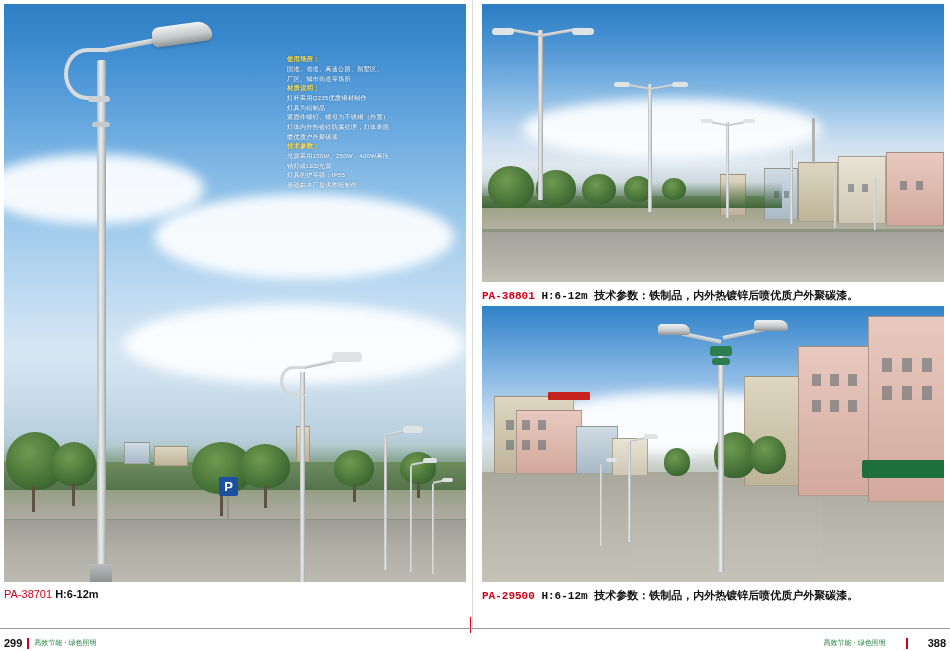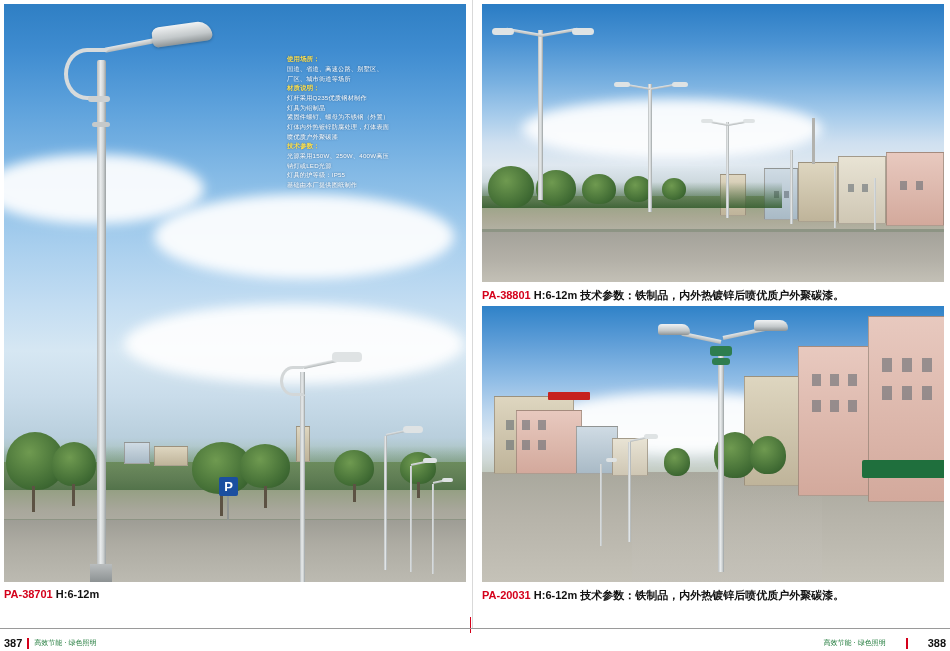--- a/index.html
+++ b/index.html
@@ -115,28 +115,28 @@
   .spec-line { white-space: nowrap; }
 
   
   .caption {
     position: absolute;
     left: 4px; top: 588px;
     font-size: 11px;
     color: #111;
     font-weight: bold;
   }
-  .caption .code { color: #d4001a; font-weight: bold; }
+  .caption .code { color: #d4001a; font-weight: normal; }
   .caption .h { color: #111; font-weight: bold; }
 
   
   .right-page {
     position: absolute;
     left: 478px; top: 0;
-    width: 472px; height: 651px;
+    width: 472px; height: 651px; font-family: Liberation Mono, monospace;
   }
   .photo-tr {
     position: absolute;
     left: 4px; top: 4px;
     width: 462px; height: 278px;
     overflow: hidden;
     background: linear-gradient(to bottom,
       #2a7cc4 0%, #4b93d3 14%, #78b0e0 28%, #a6cbeb 40%,
       #cfe0f0 50%, #dfe8f0 58%, #c8d4d8 66%, #9fb0a4 73%,
       #8fa08a 78%, #b0aba0 86%, #c2beb4 100%);
@@ -416,32 +416,32 @@
 
       <div class="lamp-pole" style="left:146px; top:136px; width:3px; height:100px;"></div>
       <div class="lamp-arm" style="left:148px; top:134px; width:18px; height:2px; transform:rotate(-12deg); transform-origin:left center;"></div>
       <div class="lamp-small-head" style="left:162px; top:128px; width:14px; height:5px;"></div>
 
       <div class="lamp-pole" style="left:118px; top:158px; width:2px; height:82px;"></div>
       <div class="lamp-small-head" style="left:124px; top:152px; width:11px; height:4px;"></div>
     </div>
 
     <div class="cap-r" style="top:588px;">
-      <span class="code" style="color:#d4001a;">PA-20031</span>
+      <span class="code" style="color:#d4001a;">PA-29500</span>
       <span class="h">H:6-12m</span>
       <span class="note"><span class="red">技术参数：</span><span>铁制品，内外热镀锌后喷优质户外聚碳漆。</span></span>
     </div>
   </div>
 
   <div class="spine"></div>
   <div class="spine-mark"></div>
   <div class="footer-rule"></div>
 
   <div class="foot-left">
-    <span class="pgnum">387</span>
+    <span class="pgnum">299</span>
     <span class="foot-bar"></span>
     <span class="foot-text">高效节能 · 绿色照明</span>
   </div>
 
   <div class="foot-right">
     <span class="foot-text">高效节能 · 绿色照明</span>
     <span class="foot-bar"></span>
     <span class="pgnum">388</span>
   </div>
 

